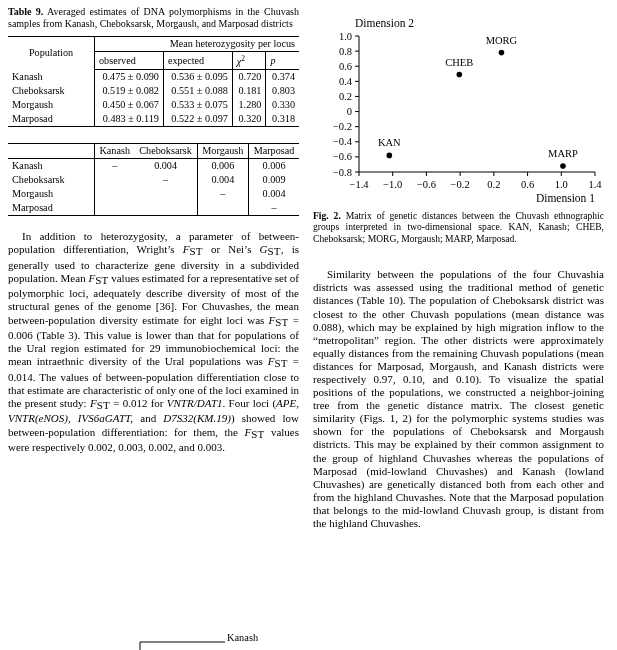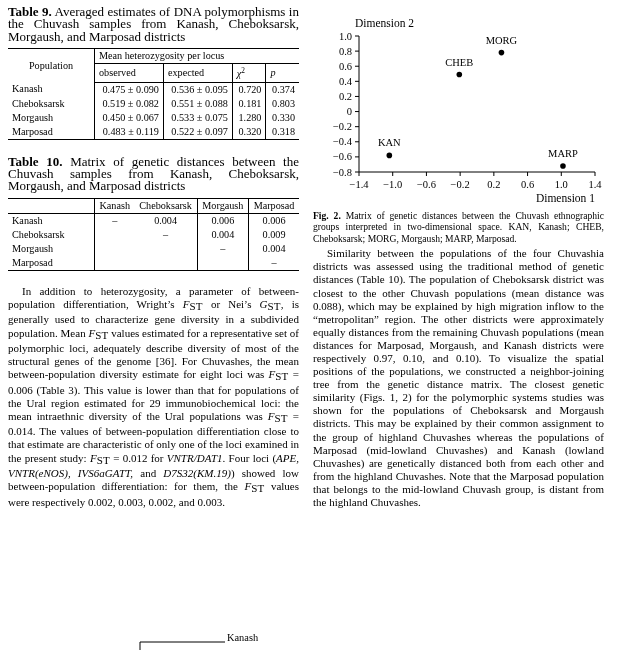--- a/index.html
+++ b/index.html
@@ -24,21 +24,21 @@
     gap: 14px;
   }
   .col {
     width: 291px;
     position: relative;
   }
   .col-right { padding-top: 2px; }
 
   
   .tbl-caption {
-    font-size: 13px;
+    font-size: 10px;
     line-height: 12.4px;
     text-align: justify;
     margin-bottom: 5px;
   }
   .tbl-caption .lead { font-weight: bold; }
 
   
   table.data {
     border-collapse: collapse;
     width: 100%;
@@ -54,21 +54,21 @@
   .rule-bot { border-bottom: 1.1px solid #000; }
   .rule-thin-bot { border-bottom: 0.8px solid #000; }
   .vl { border-left: 0.8px solid #000; }
   .ctr { }
   .lft { text-align: left; }
 
   
   #table9 { margin-bottom: 16px; }
   #table9 .hdr-pop { width: 78px; text-align: center; }
   #table9 td.num { text-align: right; white-space: nowrap; }
-  #table9 .spanhdr { text-align: left; }
+  #table9 .spanhdr { text-align: right; }
   .chi sub, .chi sup { font-size: 7.4px; }
   .ital { font-style: italic; }
 
   
   #table10 .rowlab { width: 78px; }
   #table10 td.num { text-align: center; }
   #table10 th { text-align: center; }
 
   
   p.body {
@@ -83,21 +83,21 @@
   .sub { font-size: 11px; vertical-align: -0.22em; letter-spacing: 0.2px; }
   .it { font-style: italic; }
 
   
   .figure-wrap { width: 291px; }
   .fig-caption {
     font-size: 9.6px;
     line-height: 11.4px;
     text-align: justify;
     margin-top: 4px;
-    margin-bottom: 3px;
+    margin-bottom: 24px;
     font-family: Liberation Serif, serif;
   }
   .fig-caption .lead { font-weight: bold; }
 
   
   .dendro {
     position: absolute;
     left: 0;
     bottom: 0;
     width: 291px;
@@ -162,24 +162,20 @@
           <tr>
             <td class="lft rule-bot">Marposad</td>
             <td class="num vl rule-bot">0.483 ± 0.119</td>
             <td class="num vl rule-bot">0.522 ± 0.097</td>
             <td class="num vl rule-bot">0.320</td>
             <td class="num vl rule-bot">0.318</td>
           </tr>
         </tbody>
     </table>
 
-    <div class="tbl-caption">
-      <span class="lead">Table 10.</span>
-      <span>Matrix of genetic distances between the Chuvash samples from Kanash, Cheboksarsk, Morgaush, and Marposad districts</span>
-    </div>
 
     <table class="data" id="table10">
       <thead>
         <tr id="t10head">
             <th class="rowlab rule-top rule-thin-bot">&nbsp;</th>
             <th class="rule-top rule-thin-bot vl">Kanash</th>
             <th class="rule-top rule-thin-bot">Cheboksarsk</th>
             <th class="rule-top rule-thin-bot vl">Morgaush</th>
             <th class="rule-top rule-thin-bot vl">Marposad</th>
           </tr>

